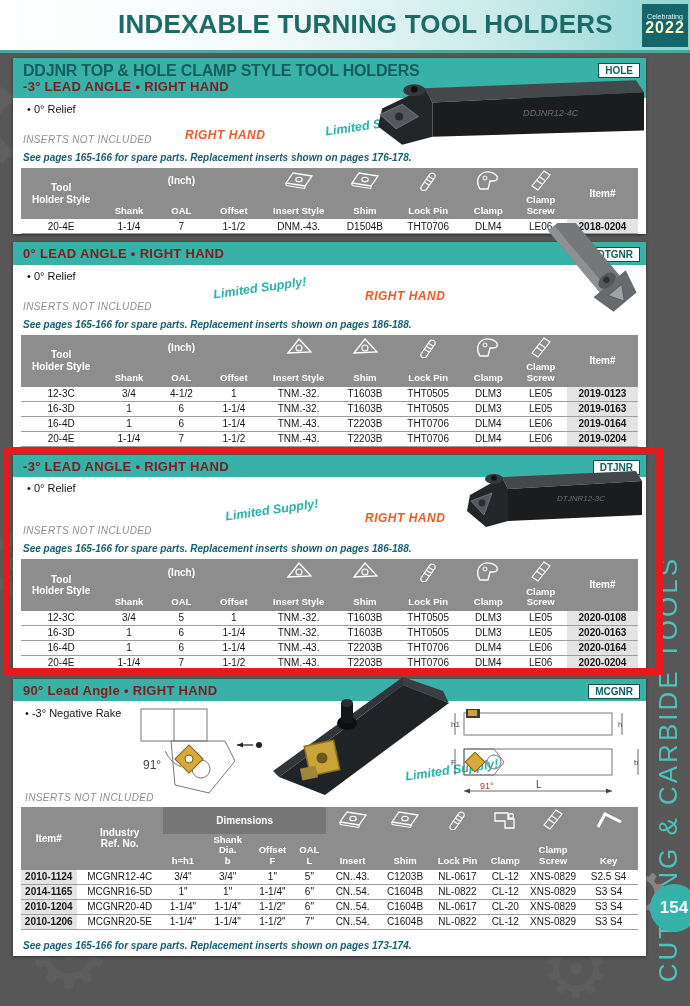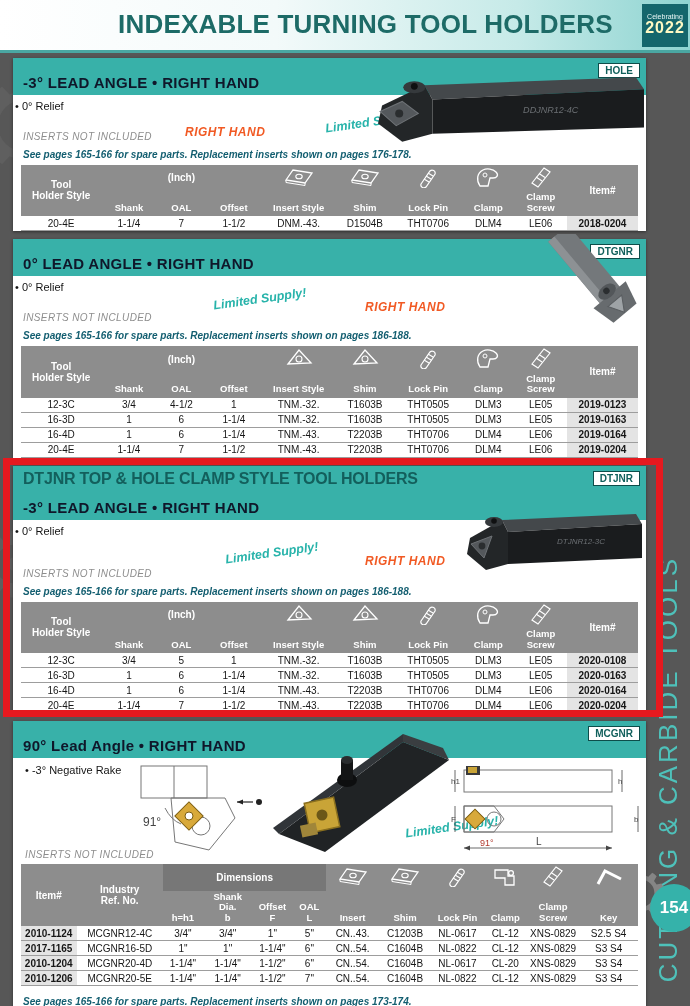--- a/index.html
+++ b/index.html
@@ -22,25 +22,25 @@
   .badge-gear{position:absolute;left:612px;top:862px;font-size:64px;color:#858585;}
   .page-badge{position:absolute;left:650px;top:884px;width:48px;height:48px;border-radius:50%;
               background:#35b2aa;color:#fff;font-size:17px;font-weight:bold;
               display:flex;align-items:center;justify-content:center;z-index:3;}
 
   
   .content{position:absolute;top:58px;left:13px;width:633px;}
   .card{background:#ffffff;margin-bottom:8px;position:relative;box-shadow:0 1px 3px rgba(0,0,0,.45);}
   .band{background:#38b1a9;padding:4px 10px 3px;position:relative;z-index:2;}
   .band-title{font-size:16px;font-weight:bold;color:#135f5c;line-height:1.08;letter-spacing:-0.2px;}
-  .band-sub{font-size:15px;font-weight:bold;color:#0f172a;line-height:1.1;margin-top:13px;letter-spacing:0.3px;}
+  .band-sub{font-size:13px;font-weight:bold;color:#7f1d1d;line-height:1.1;margin-top:1px;letter-spacing:0.3px;}
   .badge{position:absolute;top:5px;right:6px;background:#ffffff;color:#11605c;font-size:10px;
          font-weight:bold;padding:1px 6px;border:1px solid #0d4d4a;z-index:5;}
 
-  .body{position:relative;height:46px;padding:5px 2px 0;}
+  .body{position:relative;height:46px;padding:5px 14px 0;}
   .s3 .body{height:58px;}
   .relief{font-size:11px;color:#141414;}
   .relief::before{content:"•  ";}
   .inserts{position:absolute;left:10px;bottom:4px;font-style:italic;color:#8d8d8d;font-size:10px;letter-spacing:.4px;}
   .hand{position:absolute;font-size:12px;font-weight:bold;font-style:italic;color:#f15a24;letter-spacing:.5px;}
   .limited{position:absolute;font-size:12.5px;font-weight:bold;font-style:italic;color:#27b3aa;transform:rotate(-8deg);}
   .s1 .hand{left:172px;top:30px;} .s1 .limited{left:312px;top:20px;}
   .s2 .hand{left:352px;top:24px;} .s2 .limited{left:200px;top:16px;}
   .s3 .hand{left:352px;top:34px;} .s3 .limited{left:212px;top:26px;}
   .note{font-size:10px;font-weight:bold;font-style:italic;color:#135e70;padding:3px 10px 5px;}
@@ -137,20 +137,21 @@
   </div>
 
   <div class="side-text">CUTTING &amp; CARBIDE TOOLS</div>
   <div class="gear badge-gear">⚙</div>
   <div class="page-badge">154</div>
 
   <div class="content">
 
     <section class="card spec-card s1 sec-d">
       <div class="band">
+        <div class="band-title">DDJNR TOP &amp; HOLE CLAMP STYLE TOOL HOLDERS</div>
         <div class="band-sub">-3° LEAD ANGLE  •  RIGHT HAND</div>
         <div class="badge">HOLE</div>
       </div>
       <div class="body">
         <div class="relief">0° Relief</div>
         <div class="hand">RIGHT HAND</div>
         <div class="limited">Limited Supply!</div>
         <div class="inserts">INSERTS NOT INCLUDED</div>
         <svg class="tool-img" viewBox="0 0 270 85">
           <polygon points="52,16 262,8 270,20 60,30" fill="#44484b"></polygon>
@@ -347,21 +348,20 @@
               <td>2019-0204</td>
             </tr>
           </tbody>
       </table>
     </section>
 
     <div class="hl-wrap">
       <div class="red-frame"></div>
       <section class="card spec-card s3 sec-t">
         <div class="band">
-          <div class="band-title">DTJNR TOP &amp; HOLE CLAMP STYLE TOOL HOLDERS</div>
           <div class="band-sub">-3° LEAD ANGLE  •  RIGHT HAND</div>
           <div class="badge">DTJNR</div>
         </div>
         <div class="body">
           <div class="relief">0° Relief</div>
           <div class="hand">RIGHT HAND</div>
           <div class="limited">Limited Supply!</div>
           <div class="inserts">INSERTS NOT INCLUDED</div>
           <svg class="tool-img" viewBox="0 0 180 78">
             <polygon points="40,14 174,8 180,18 46,26" fill="#44484b"></polygon>
@@ -608,21 +608,21 @@
               <td>1"</td>
               <td>5"</td>
               <td>CN..43.</td>
               <td>C1203B</td>
               <td>NL-0617</td>
               <td>CL-12</td>
               <td>XNS-0829</td>
               <td>S2.5 S4</td>
             </tr>
             <tr>
-              <td>2017-1165</td>
+              <td>2014-1165</td>
               <td>MCGNR16-5D</td>
               <td>1"</td>
               <td>1"</td>
               <td>1-1/4"</td>
               <td>6"</td>
               <td>CN..54.</td>
               <td>C1604B</td>
               <td>NL-0822</td>
               <td>CL-12</td>
               <td>XNS-0829</td>

